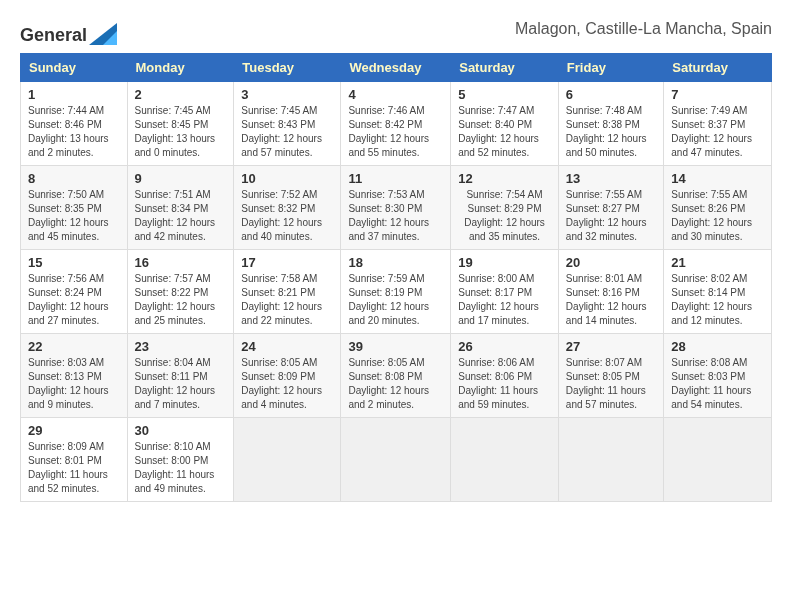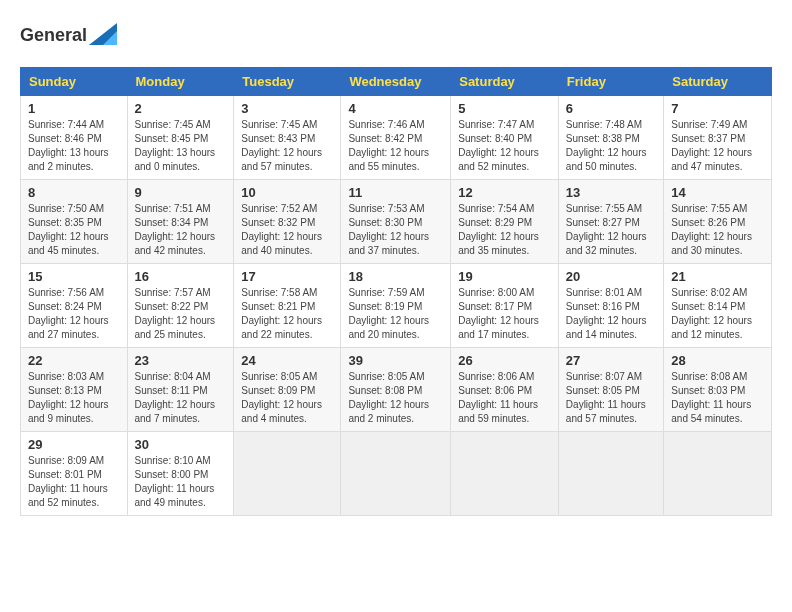--- a/index.html
+++ b/index.html
@@ -7,21 +7,21 @@
       font-family: Arial, sans-serif;
       background: #fff;
       width: 792px;
       min-height: 612px;
       padding: 20px;
     }
     .header-area {
       display: flex;
       justify-content: space-between;
       align-items: flex-start;
-      margin-bottom: 20px;
+      margin-bottom: 6px;
     }
     .logo {
       display: flex;
       align-items: center;
       margin-top: 5px;
     }
     .logo-text {
       font-size: 18px;
       font-weight: bold;
       color: #333;
@@ -48,21 +48,21 @@
       font-size: 16px;
       color: #555;
     }
     .calendar {
       width: 100%;
       border-collapse: collapse;
       border: 1px solid #ccc;
     }
     .calendar th {
       background-color: #2f6cbf;
-      color: #fde047;
+      color: #fef9c3;
       text-align: left;
       padding: 6px 8px;
       font-size: 13px;
       font-weight: bold;
       border: 1px solid #2f6cbf;
     }
     .calendar td {
       vertical-align: top;
       padding: 5px 7px;
       border: 1px solid #ddd;
@@ -100,20 +100,21 @@
       <div style="display:flex;align-items:center;">
         <span class="logo-text">General</span>
         <svg class="logo-icon" viewBox="0 0 28 22" xmlns="http://www.w3.org/2000/svg">
           <polygon points="0,22 28,0 28,22" fill="#1a6eb5"></polygon>
           <polygon points="14,22 28,8 28,22" fill="#4db8ff"></polygon>
         </svg>
       </div>
     </div>
   </div>
   <div class="title-area">
+    <div class="location-title">Malagon, Castille-La Mancha, Spain</div>
   </div>
 </div>
 
 <table class="calendar">
   <thead>
     <tr>
       <th>Sunday</th>
       <th>Monday</th>
       <th>Tuesday</th>
       <th>Wednesday</th>
@@ -198,21 +199,21 @@
         </td>
         <td>
           <span class="day-number">11</span>
           <div class="day-info" style="white-space: pre-line;">Sunrise: 7:53 AM
 Sunset: 8:30 PM
 Daylight: 12 hours
 and 37 minutes.</div>
         </td>
         <td>
           <span class="day-number">12</span>
-          <div class="day-info" style="white-space: pre-line;">Sunrise: 7:54 AM
+          <div class="day-info" style="white-space: pre-line; text-align: center;">Sunrise: 7:54 AM
 Sunset: 8:29 PM
 Daylight: 12 hours
 and 35 minutes.</div>
         </td>
         <td>
           <span class="day-number">13</span>
           <div class="day-info" style="white-space: pre-line;">Sunrise: 7:55 AM
 Sunset: 8:27 PM
 Daylight: 12 hours
 and 32 minutes.</div>

